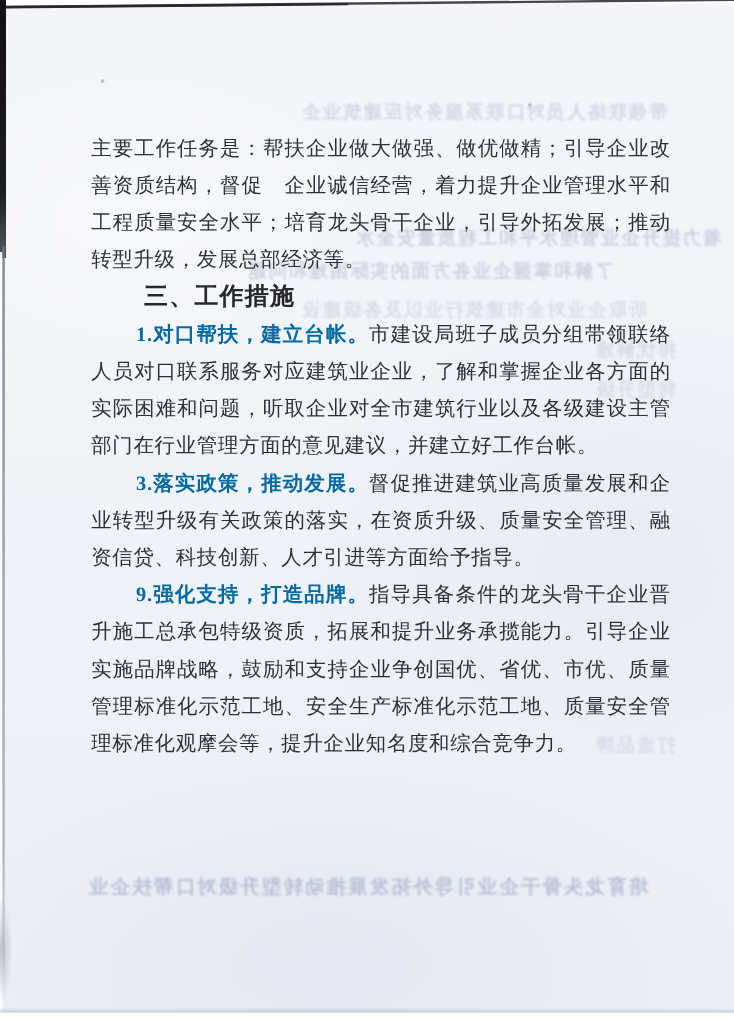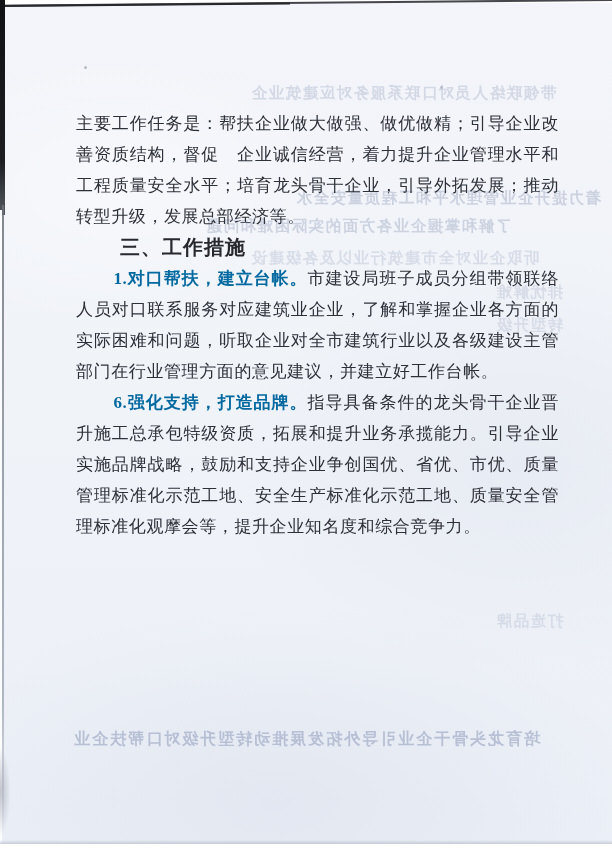--- a/index.html
+++ b/index.html
@@ -148,21 +148,22 @@
 <div class="ghost" style="left:250px; top:248px; opacity:0.35;">听取企业对全市建筑行业以及各级建设</div>
 <div class="ghost" style="left:495px; top:282px; opacity:0.35;">排忧解难</div>
 <div class="ghost" style="left:495px; top:315px; opacity:0.32;">转型升级</div>
 <div class="ghost" style="left:495px; top:611px; opacity:0.32;">打造品牌</div>
 <div class="ghost" style="left:72px; top:729px; opacity:0.62; font-size:16px; letter-spacing:2px; color:#9aa5c2;">培育龙头骨干企业引导外拓发展推动转型升级对口帮扶企业</div>
 
 <div class="content">
   <p class="para no-indent">主要工作任务是：帮扶企业做大做强、做优做精；引导企业改善资质结构，督促　企业诚信经营，着力提升企业管理水平和工程质量安全水平；培育龙头骨干企业，引导外拓发展；推动转型升级，发展总部经济等。</p>
   <p class="heading">三、工作措施</p>
   <p class="para"><span class="lead">1.对口帮扶，建立台帐。</span><span>市建设局班子成员分组带领联络人员对口联系服务对应建筑业企业，了解和掌握企业各方面的实际困难和问题，听取企业对全市建筑行业以及各级建设主管部门在行业管理方面的意见建议，并建立好工作台帐。</span></p>
-  <p class="para"><span class="lead">6.强化支持，打造品牌。</span><span>指导具备条件的龙头骨干企业晋升施工总承包特级资质，拓展和提升业务承揽能力。引导企业实施品牌战略，鼓励和支持企业争创国优、省优、市优、质量管理标准化示范工地、安全生产标准化示范工地、质量安全管理标准化观摩会等，提升企业知名度和综合竞争力。</span></p>
+  <p class="para"><span class="lead">3.落实政策，推动发展。</span><span>督促推进建筑业高质量发展和企业转型升级有关政策的落实，在资质升级、质量安全管理、融资信贷、科技创新、人才引进等方面给予指导。</span></p>
+  <p class="para"><span class="lead">9.强化支持，打造品牌。</span><span>指导具备条件的龙头骨干企业晋升施工总承包特级资质，拓展和提升业务承揽能力。引导企业实施品牌战略，鼓励和支持企业争创国优、省优、市优、质量管理标准化示范工地、安全生产标准化示范工地、质量安全管理标准化观摩会等，提升企业知名度和综合竞争力。</span></p>
 </div>
 
 <div class="scan-top-white"></div>
 <div class="top-line-strong"></div>
 <div class="scan-left-dark"></div>
 <div class="scan-left-white"></div>
 <div class="scan-left-gray"></div>
 <div class="corner-smudge-bl"></div>
 <div class="scan-bottom-shadow"></div>
 <div class="scan-bottom-white"></div>

